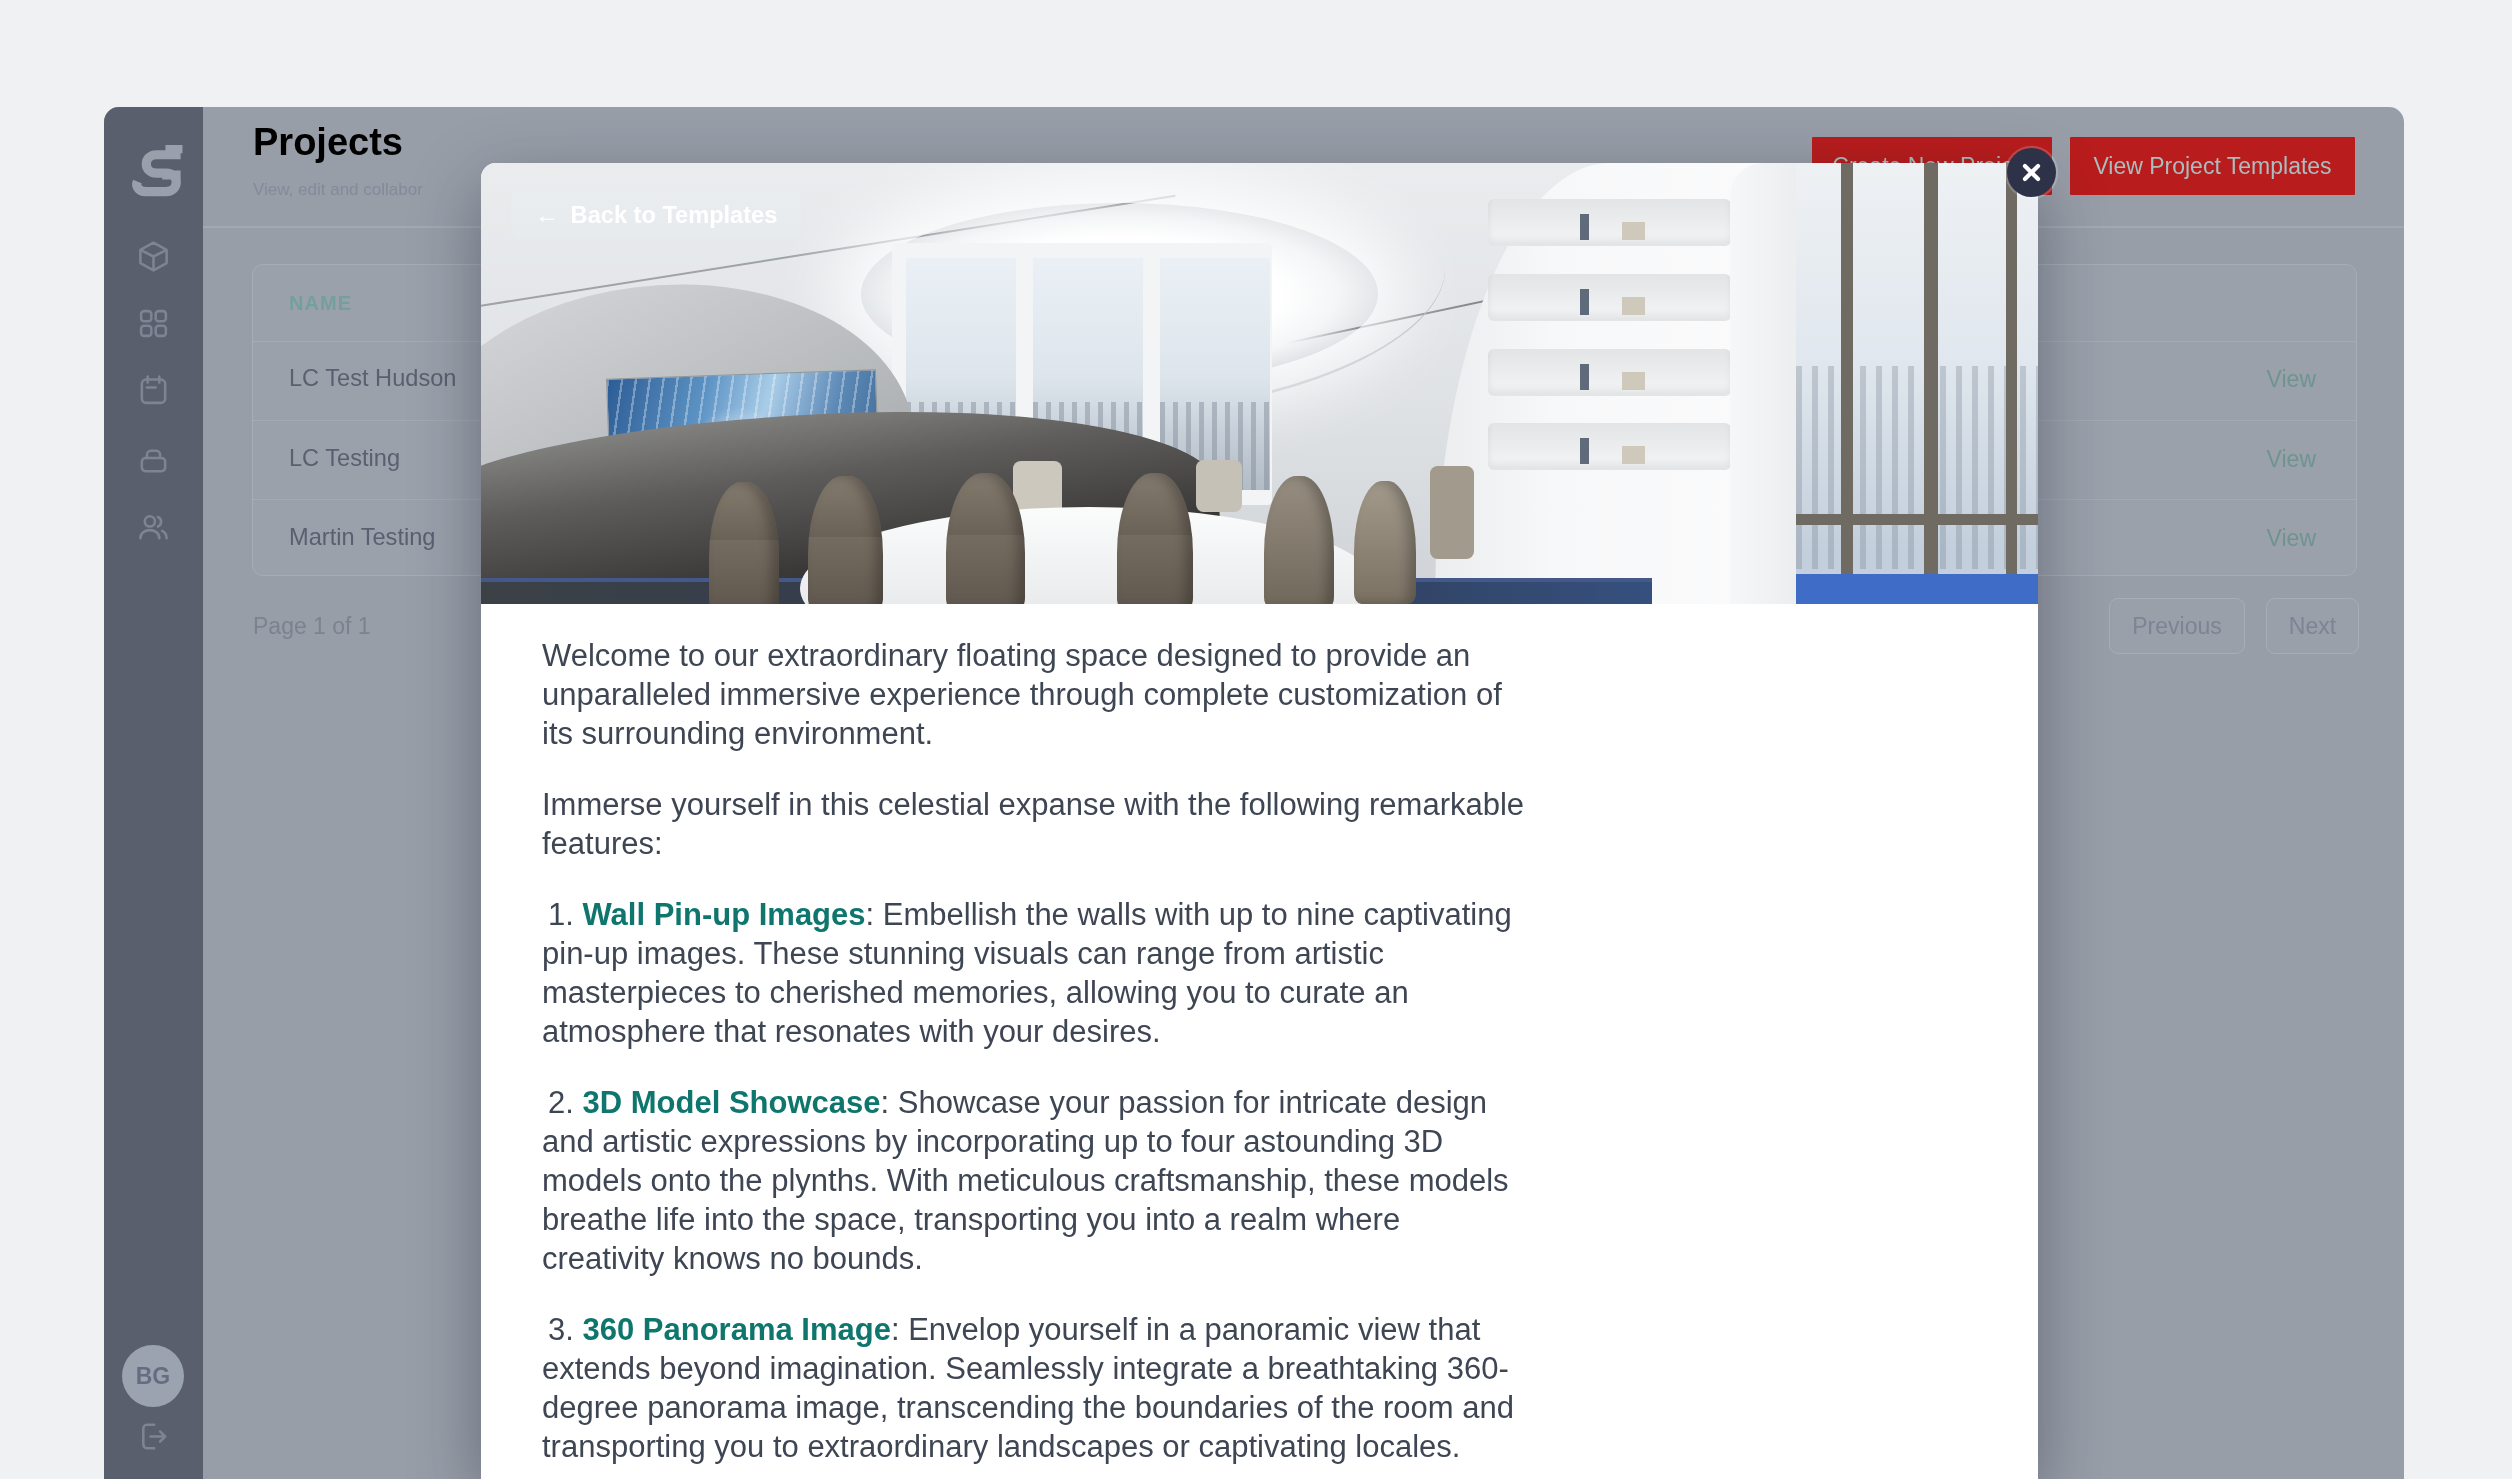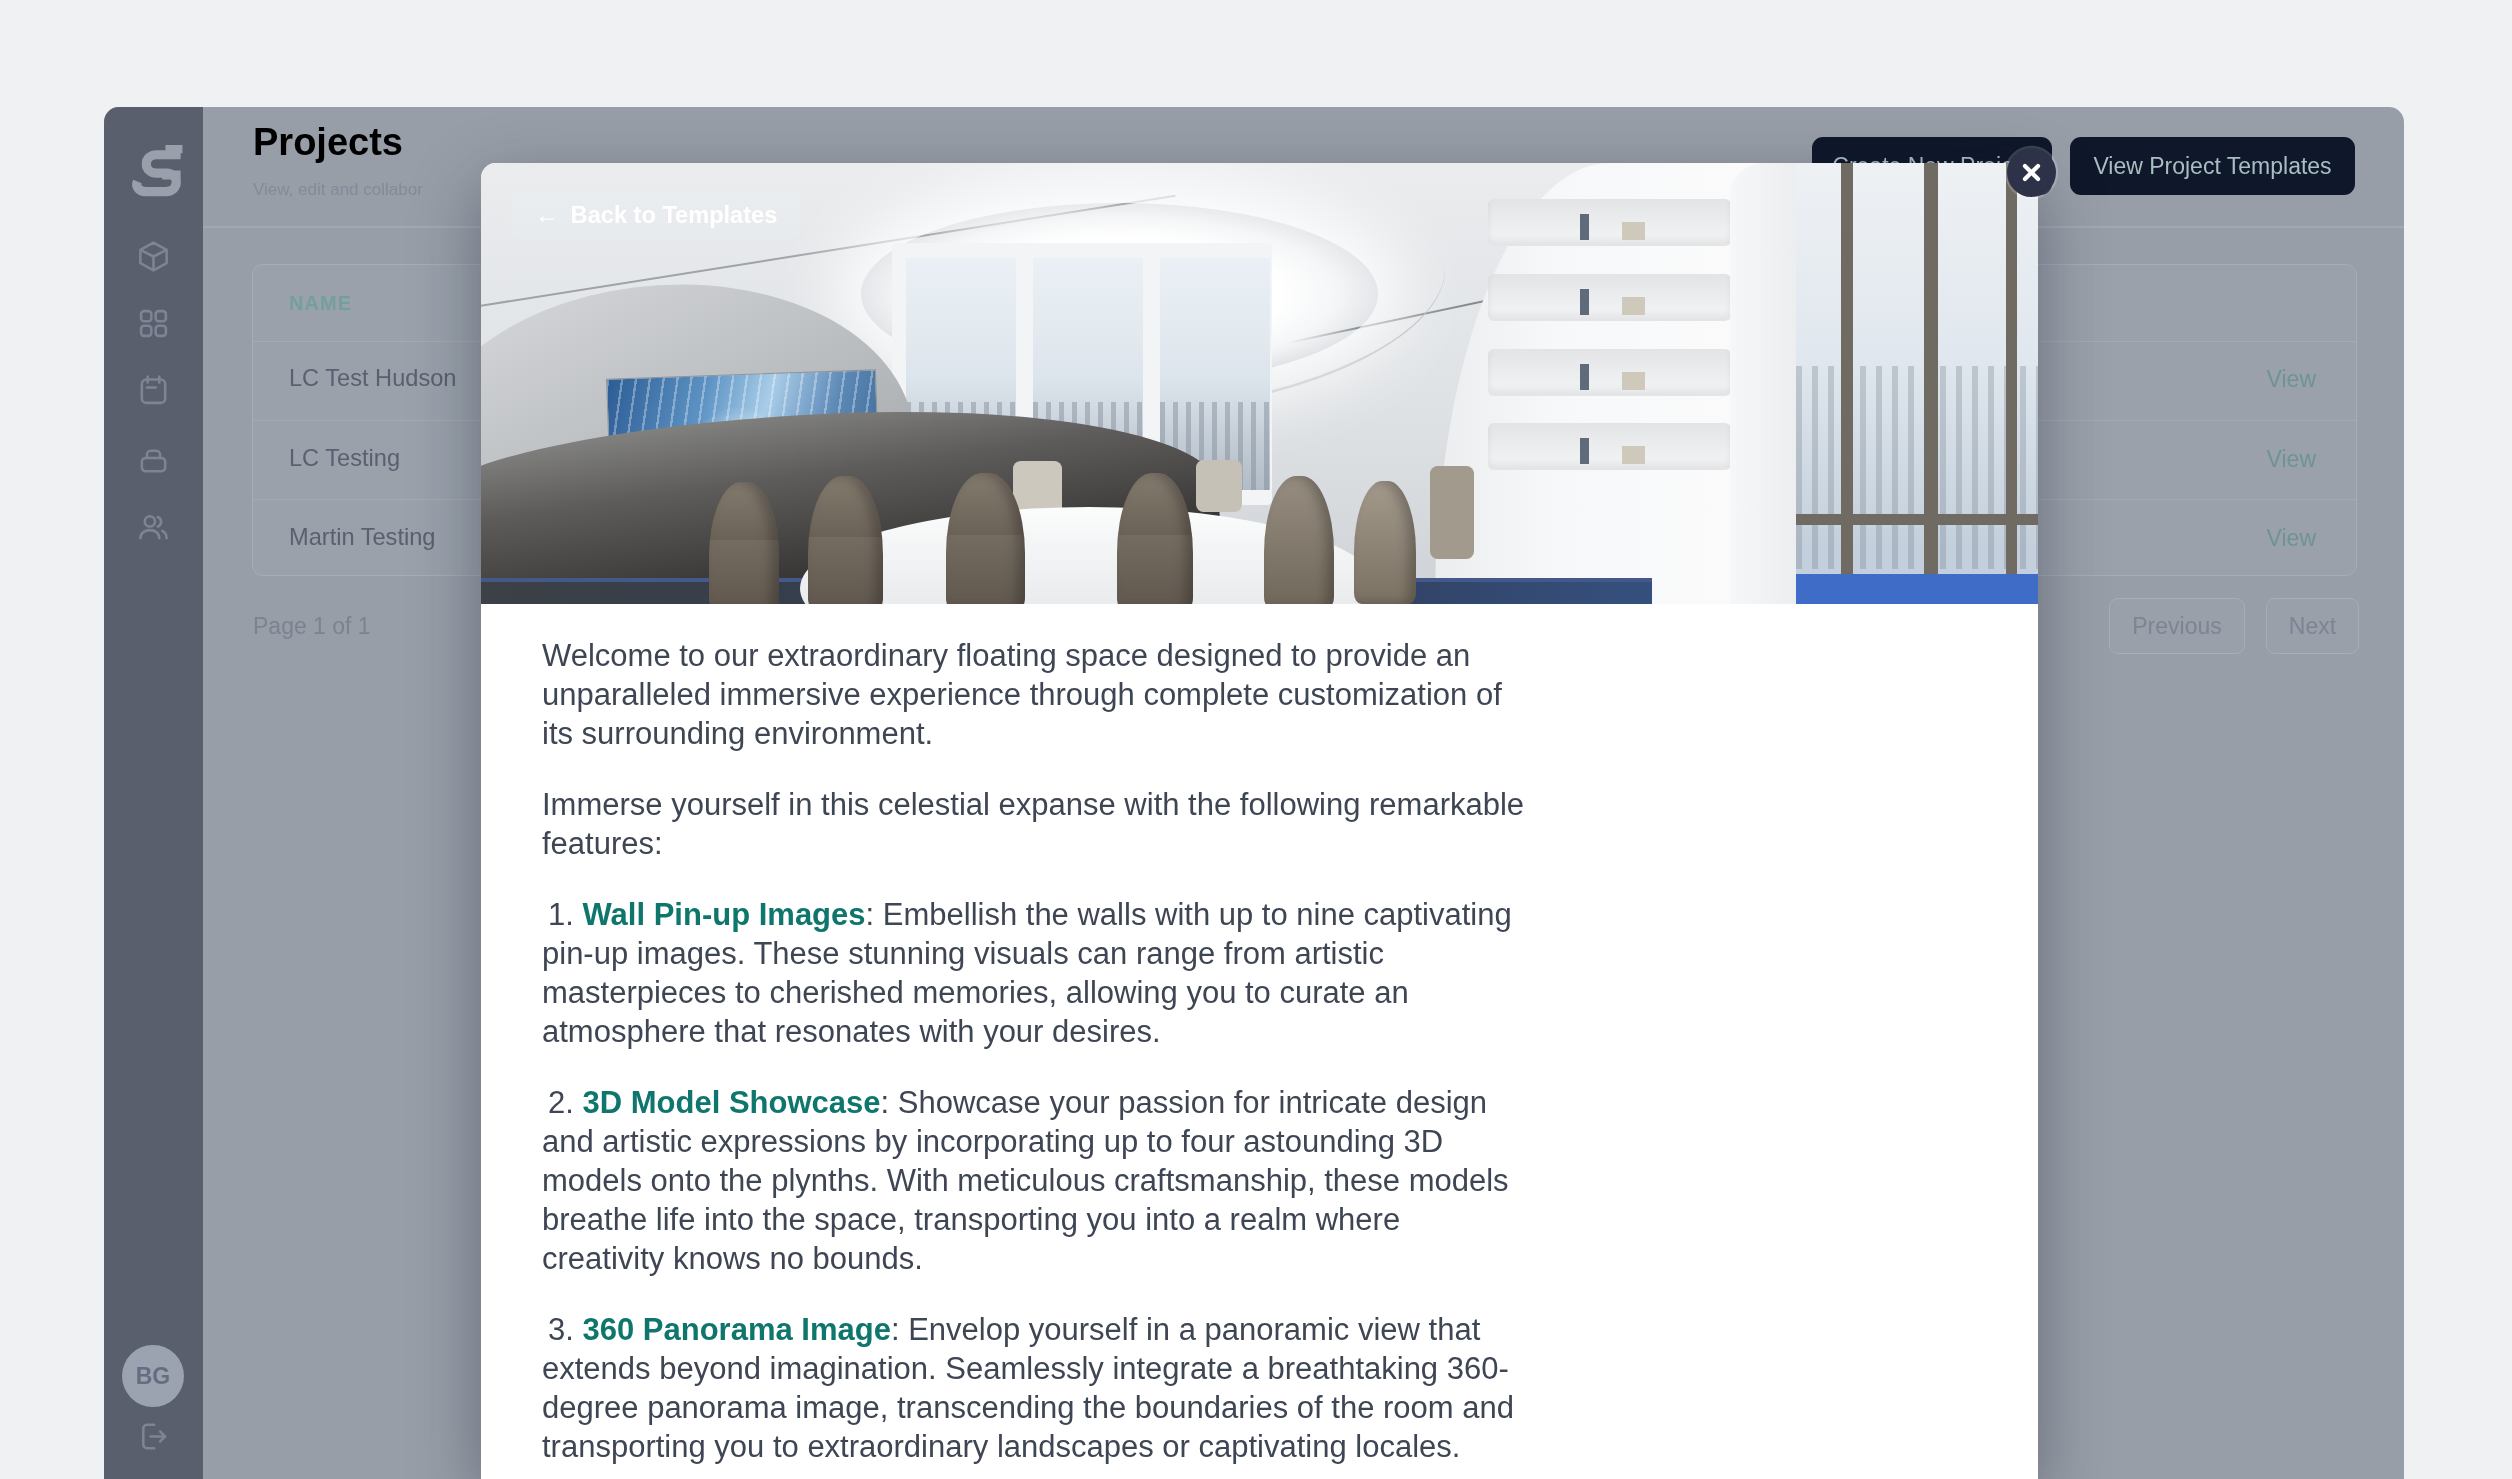--- a/index.html
+++ b/index.html
@@ -18,21 +18,21 @@
   .nav-ic svg, .logout svg{display:block;}
   .avatar{left:18px;top:1238px;width:62px;height:62px;border-radius:50%;
           background:#9ba3b1;display:flex;align-items:center;justify-content:center;
           color:#656e80;font-weight:700;font-size:23px;}
   .logout{left:32px;top:1312px;width:35px;height:35px;}
 
   .page-title{left:149px;top:14px;font-size:38px;font-weight:700;color:#000000;}
   .page-sub{left:149px;top:73px;font-size:17px;color:#828b99;white-space:nowrap;}
   .hdr-div{left:99px;top:119px;width:2201px;height:1.5px;background:#a3a9b2;}
 
-  .teal-btn{height:58px;background:#0f172a;border-radius:11px;border:none;
+  .teal-btn{height:58px;background:#b91c1c;border-radius:1px;border:none;
             color:#a9bec0;font-size:23px;font-weight:500;display:flex;
             align-items:center;justify-content:center;font-family:inherit;}
   .btn-create{left:1708px;top:30px;width:240px;}
   .btn-templates{left:1966px;top:30px;width:285px;}
 
   .card{left:148px;top:157px;width:2105px;height:312px;background:#9aa1ab;
         border:0.8px solid #a7adb6;border-radius:10.6px;box-sizing:border-box;}
   .th-row{left:0;top:0;right:0;height:76px;border-bottom:0.8px solid #a4aab3;}
   .th-name{left:36px;top:27px;font-size:20px;font-weight:700;letter-spacing:1.1px;color:#73a09b;}
   .trow{left:0;right:0;height:79px;}

